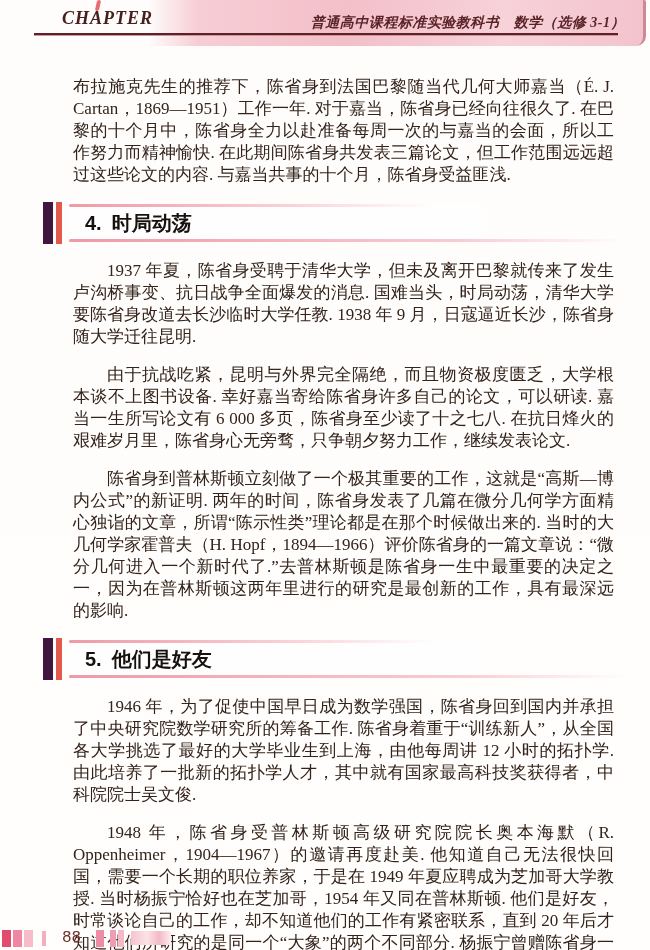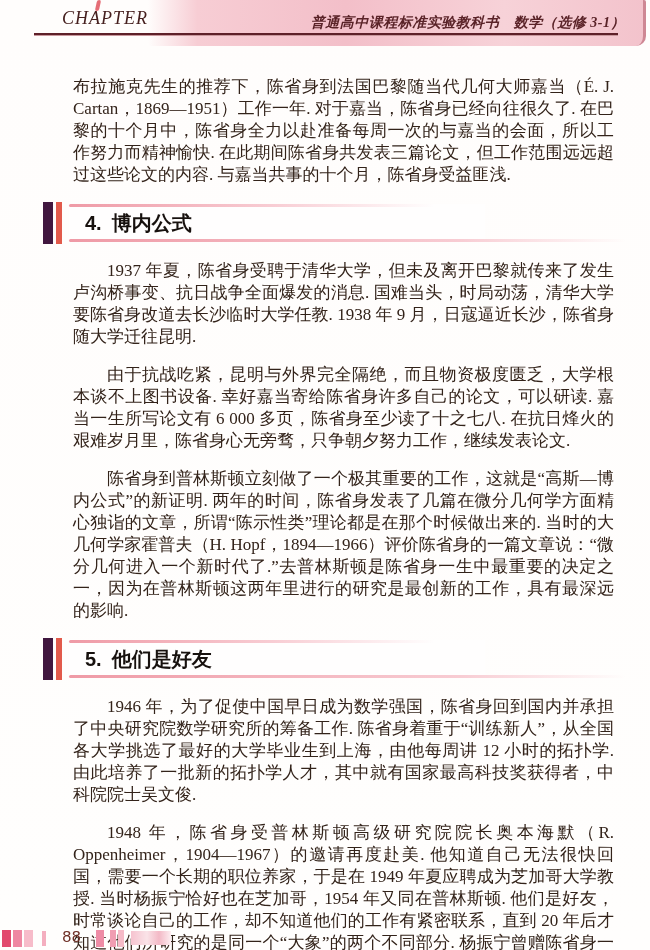--- a/index.html
+++ b/index.html
@@ -19,21 +19,21 @@
     border-right:3px solid #ce8794;
     display:flex;align-items:center;justify-content:flex-end;
   }
   .book-title{
     font-weight:bold;font-style:italic;font-size:14px;
     color:var(--title_maroon,#5a2328);letter-spacing:.5px;
     transform:translateX(-18px);white-space:nowrap;
   }
   .chapter{
     position:absolute;left:62px;top:8px;
-    font-style:italic;font-weight:normal;font-size:18px;letter-spacing:1px;
+    font-style:italic;font-weight:bold;font-size:18px;letter-spacing:1px;
     color:#46201f;
   }
   .red-tick{
     position:absolute;left:96px;top:0;width:4px;height:11px;
     background:#e0535e;transform:skewX(-12deg);border-radius:2px;opacity:.85;
   }
   .rule{position:absolute;left:34px;right:32px;top:33px;height:3px;background:var(--rule_maroon,#5e2029);}
   .rule::after{content:"";display:block;height:1px;background:#c9989d;margin-top:2px;}
   
   article{padding:16px 20px 0 57px;}
@@ -94,21 +94,21 @@
   </header>
 
   <article>
     <p class="noindent">布拉施克先生的推荐下，陈省身到法国巴黎随当代几何大师嘉当（É. J. Cartan，1869—1951）工作一年. 对于嘉当，陈省身已经向往很久了. 在巴黎的十个月中，陈省身全力以赴准备每周一次的与嘉当的会面，所以工作努力而精神愉快. 在此期间陈省身共发表三篇论文，但工作范围远远超过这些论文的内容. 与嘉当共事的十个月，陈省身受益匪浅.</p>
 
     <div class="sec-heading">
       <span class="bar purple"></span>
       <span class="bar red"></span>
       <div class="hbox">
         <span class="h-num">4.</span>
-        <span class="h-title">博内公式</span>
+        <span class="h-title">时局动荡</span>
       </div>
     </div>
 
     <p>1937 年夏，陈省身受聘于清华大学，但未及离开巴黎就传来了发生卢沟桥事变、抗日战争全面爆发的消息. 国难当头，时局动荡，清华大学要陈省身改道去长沙临时大学任教. 1938 年 9 月，日寇逼近长沙，陈省身随大学迁往昆明.</p>
     <p>由于抗战吃紧，昆明与外界完全隔绝，而且物资极度匮乏，大学根本谈不上图书设备. 幸好嘉当寄给陈省身许多自己的论文，可以研读. 嘉当一生所写论文有 6 000 多页，陈省身至少读了十之七八. 在抗日烽火的艰难岁月里，陈省身心无旁骛，只争朝夕努力工作，继续发表论文.</p>
     <p>陈省身到普林斯顿立刻做了一个极其重要的工作，这就是“高斯—博内公式”的新证明. 两年的时间，陈省身发表了几篇在微分几何学方面精心独诣的文章，所谓“陈示性类”理论都是在那个时候做出来的. 当时的大几何学家霍普夫（H. Hopf，1894—1966）评价陈省身的一篇文章说：“微分几何进入一个新时代了.”去普林斯顿是陈省身一生中最重要的决定之一，因为在普林斯顿这两年里进行的研究是最创新的工作，具有最深远的影响.</p>
 
     <div class="sec-heading">
       <span class="bar purple"></span>
       <span class="bar red"></span>

